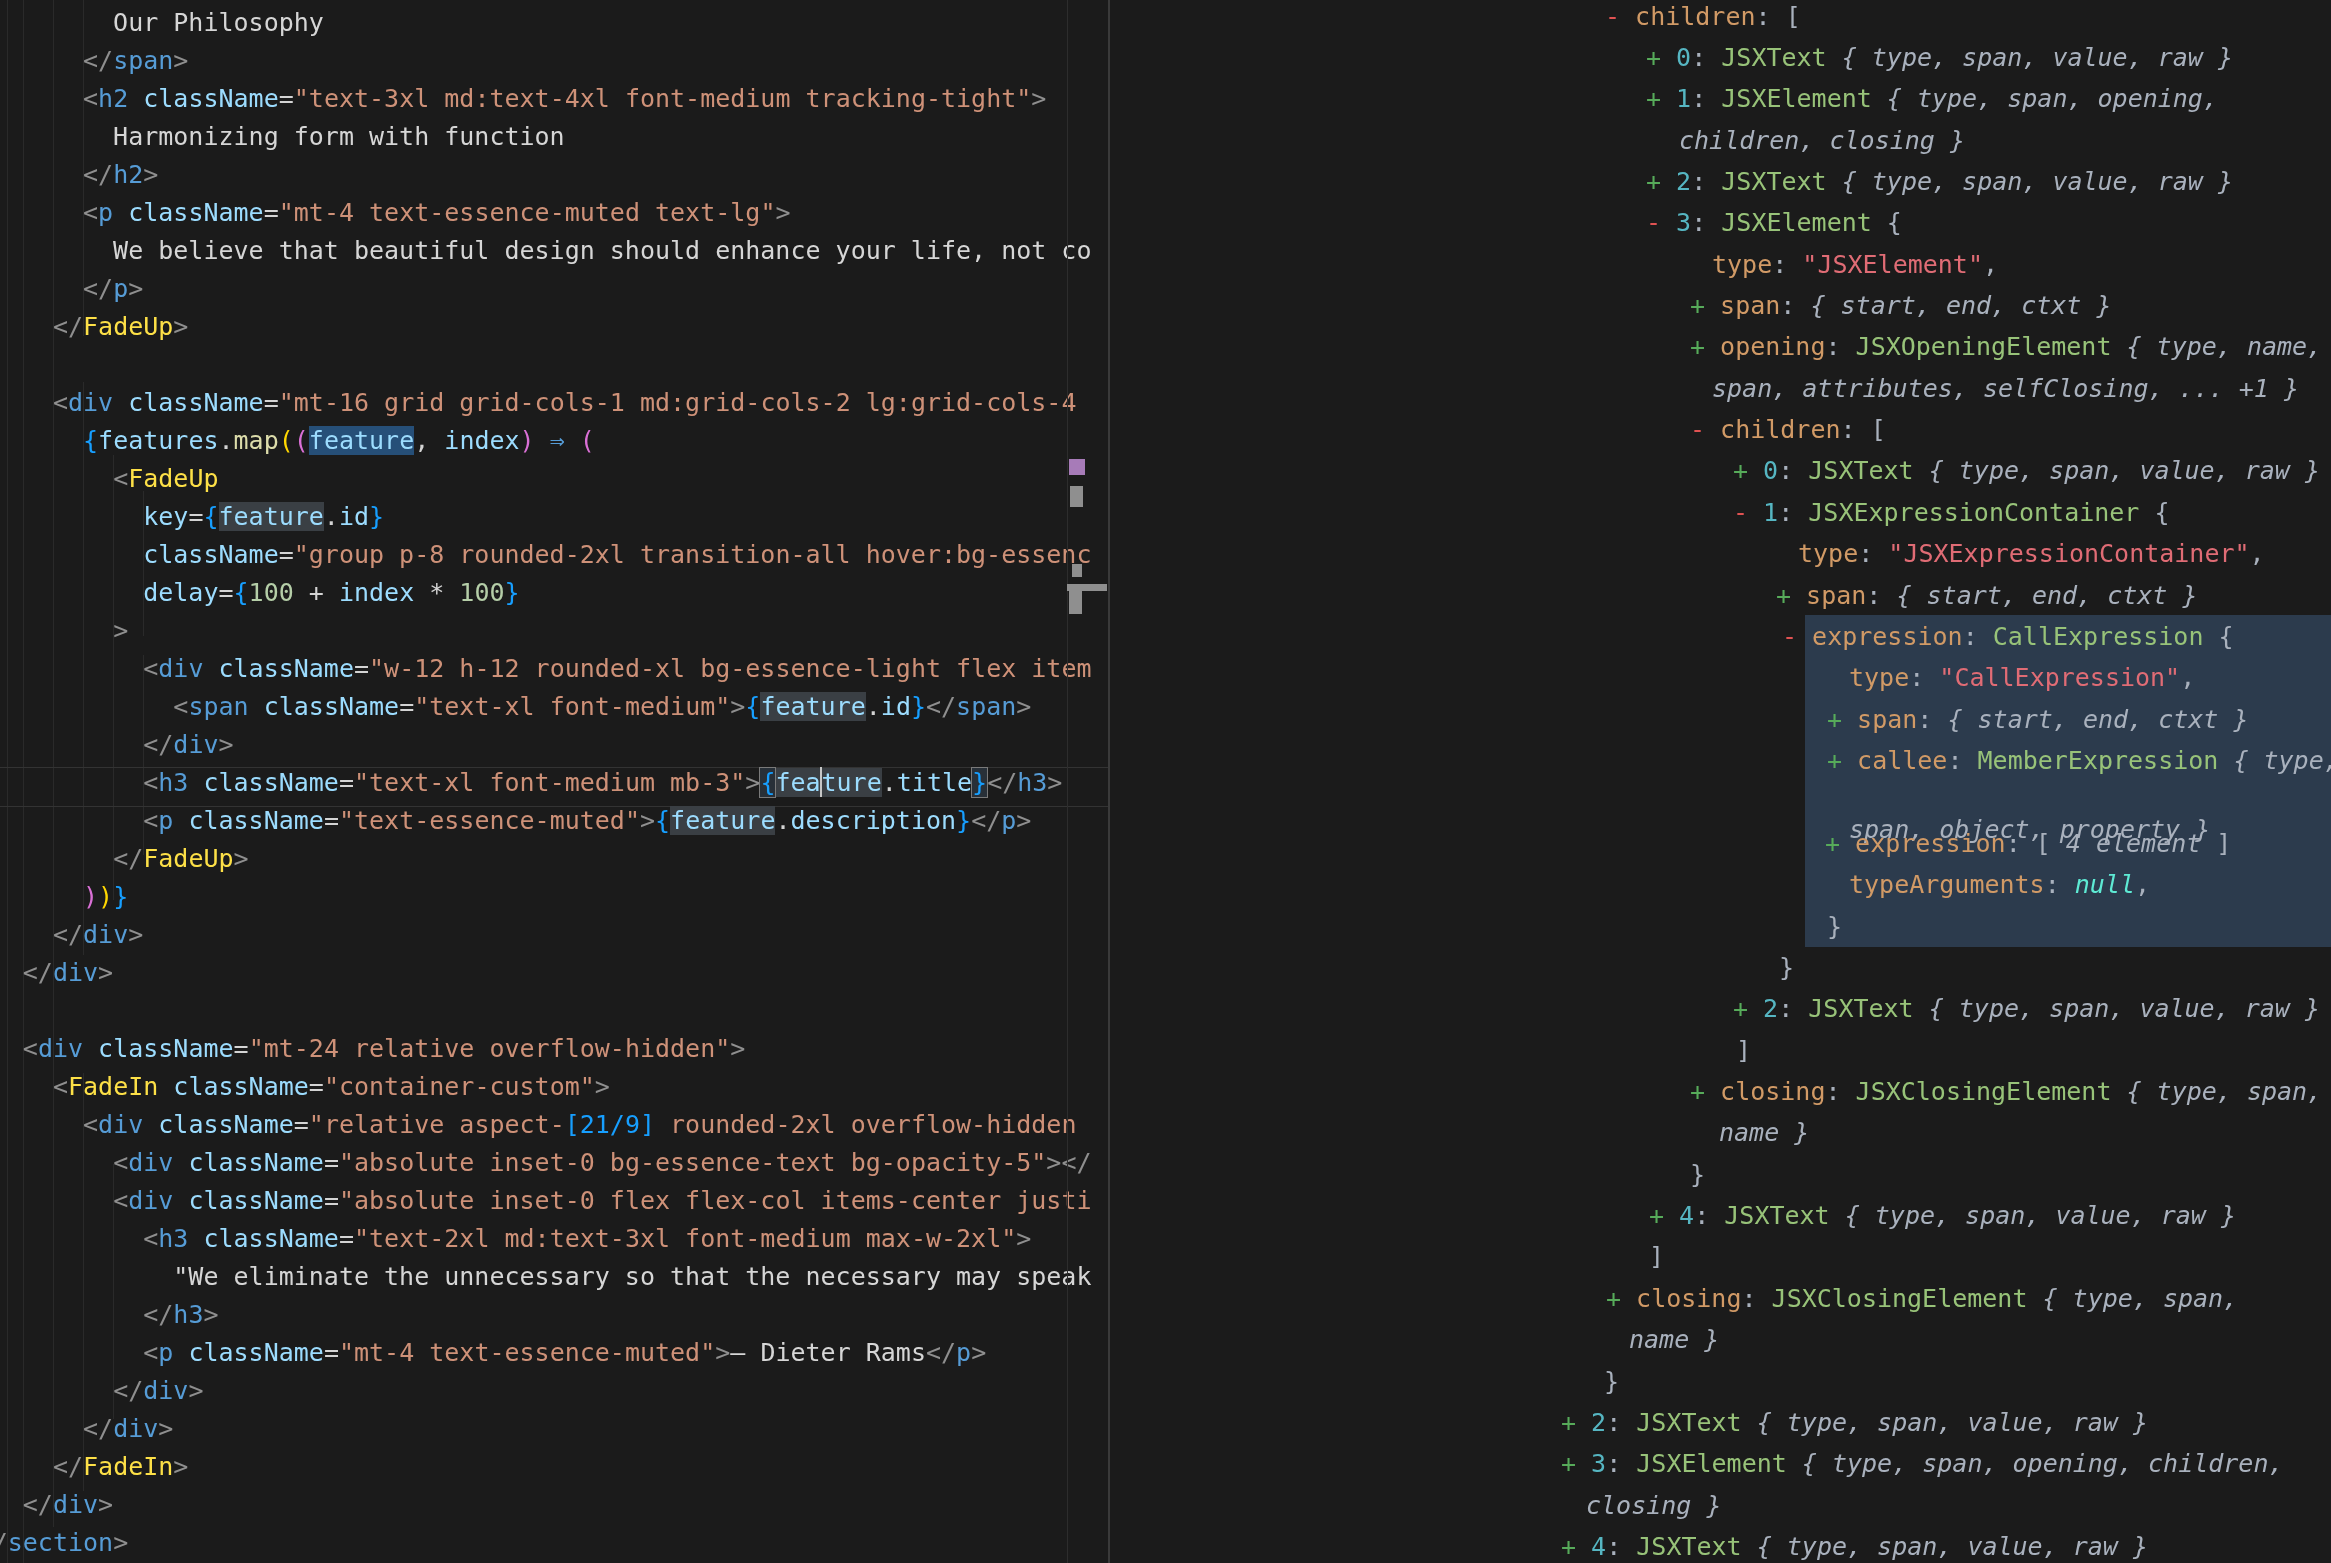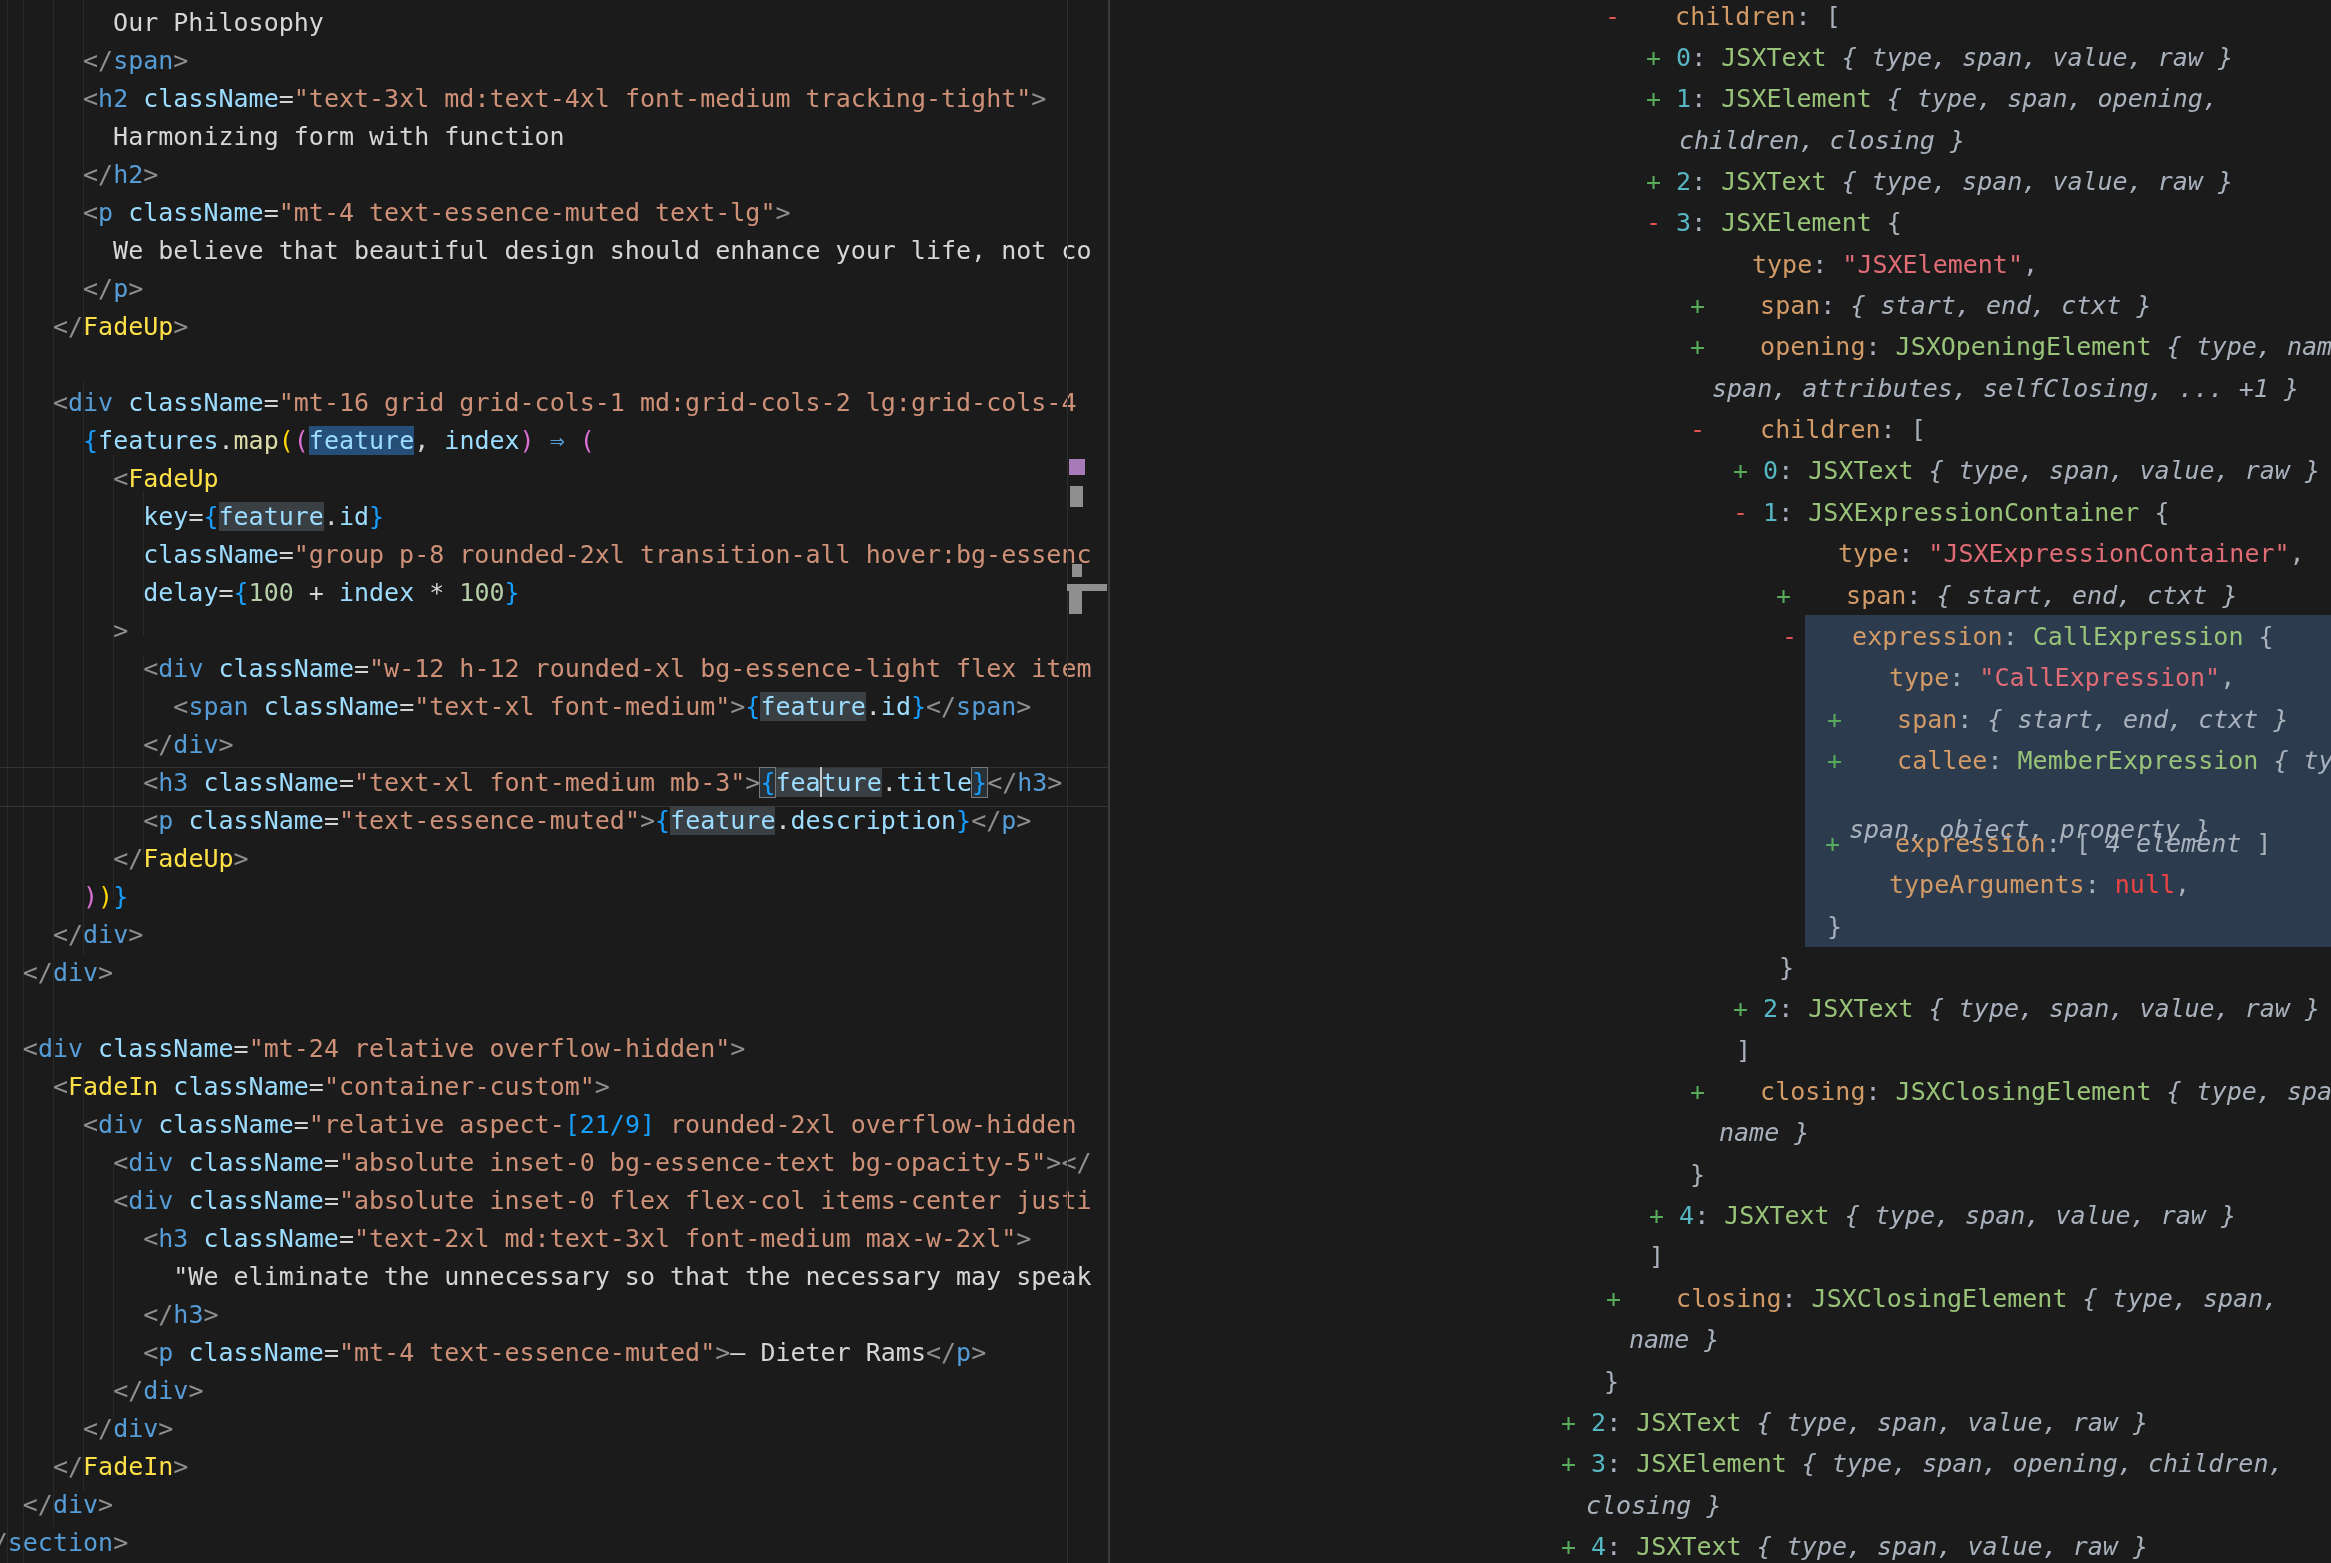--- a/index.html
+++ b/index.html
@@ -40,27 +40,27 @@
   
   .divider{position:absolute;left:1108px;top:0;width:1.8px;height:1564px;background:#3a3a3a;}
 
   
   .ast-pane{position:absolute;left:1110px;top:0;width:1221px;height:1564px;overflow:hidden;
             font-size:25px;}
   .ast-selection{position:absolute;background:#2c3b4d;}
   .al{position:absolute;white-space:pre;line-height:41px;}
   .tk-rm{color:#e05252;}
   .tk-rp{color:#57ab5a;}
-  .tk-rk{color:#d19a66;margin-left:40px;}
+  .tk-rk{color:#d19a66;}
   .tk-ri{color:#56b6c2;}
   .tk-rn{color:#98c379;}
   .tk-rc{color:#a9b1bd;}
   .tk-rv{color:#a9b1bd;font-style:italic;}
   .tk-rs{color:#e06c75;}
-  .tk-rx{color:#ef4444;}
+  .tk-rx{color:#5eead4;font-style:italic;}
 </style>
 </head>
 <body>
 
 <div class="screen">
 
   <div class="editor-pane">
 
     <div class="guide" style="left:7.3px;top:0;height:1564px;"></div>
     <div class="guide" style="left:23px;top:0;height:1564px;"></div>

